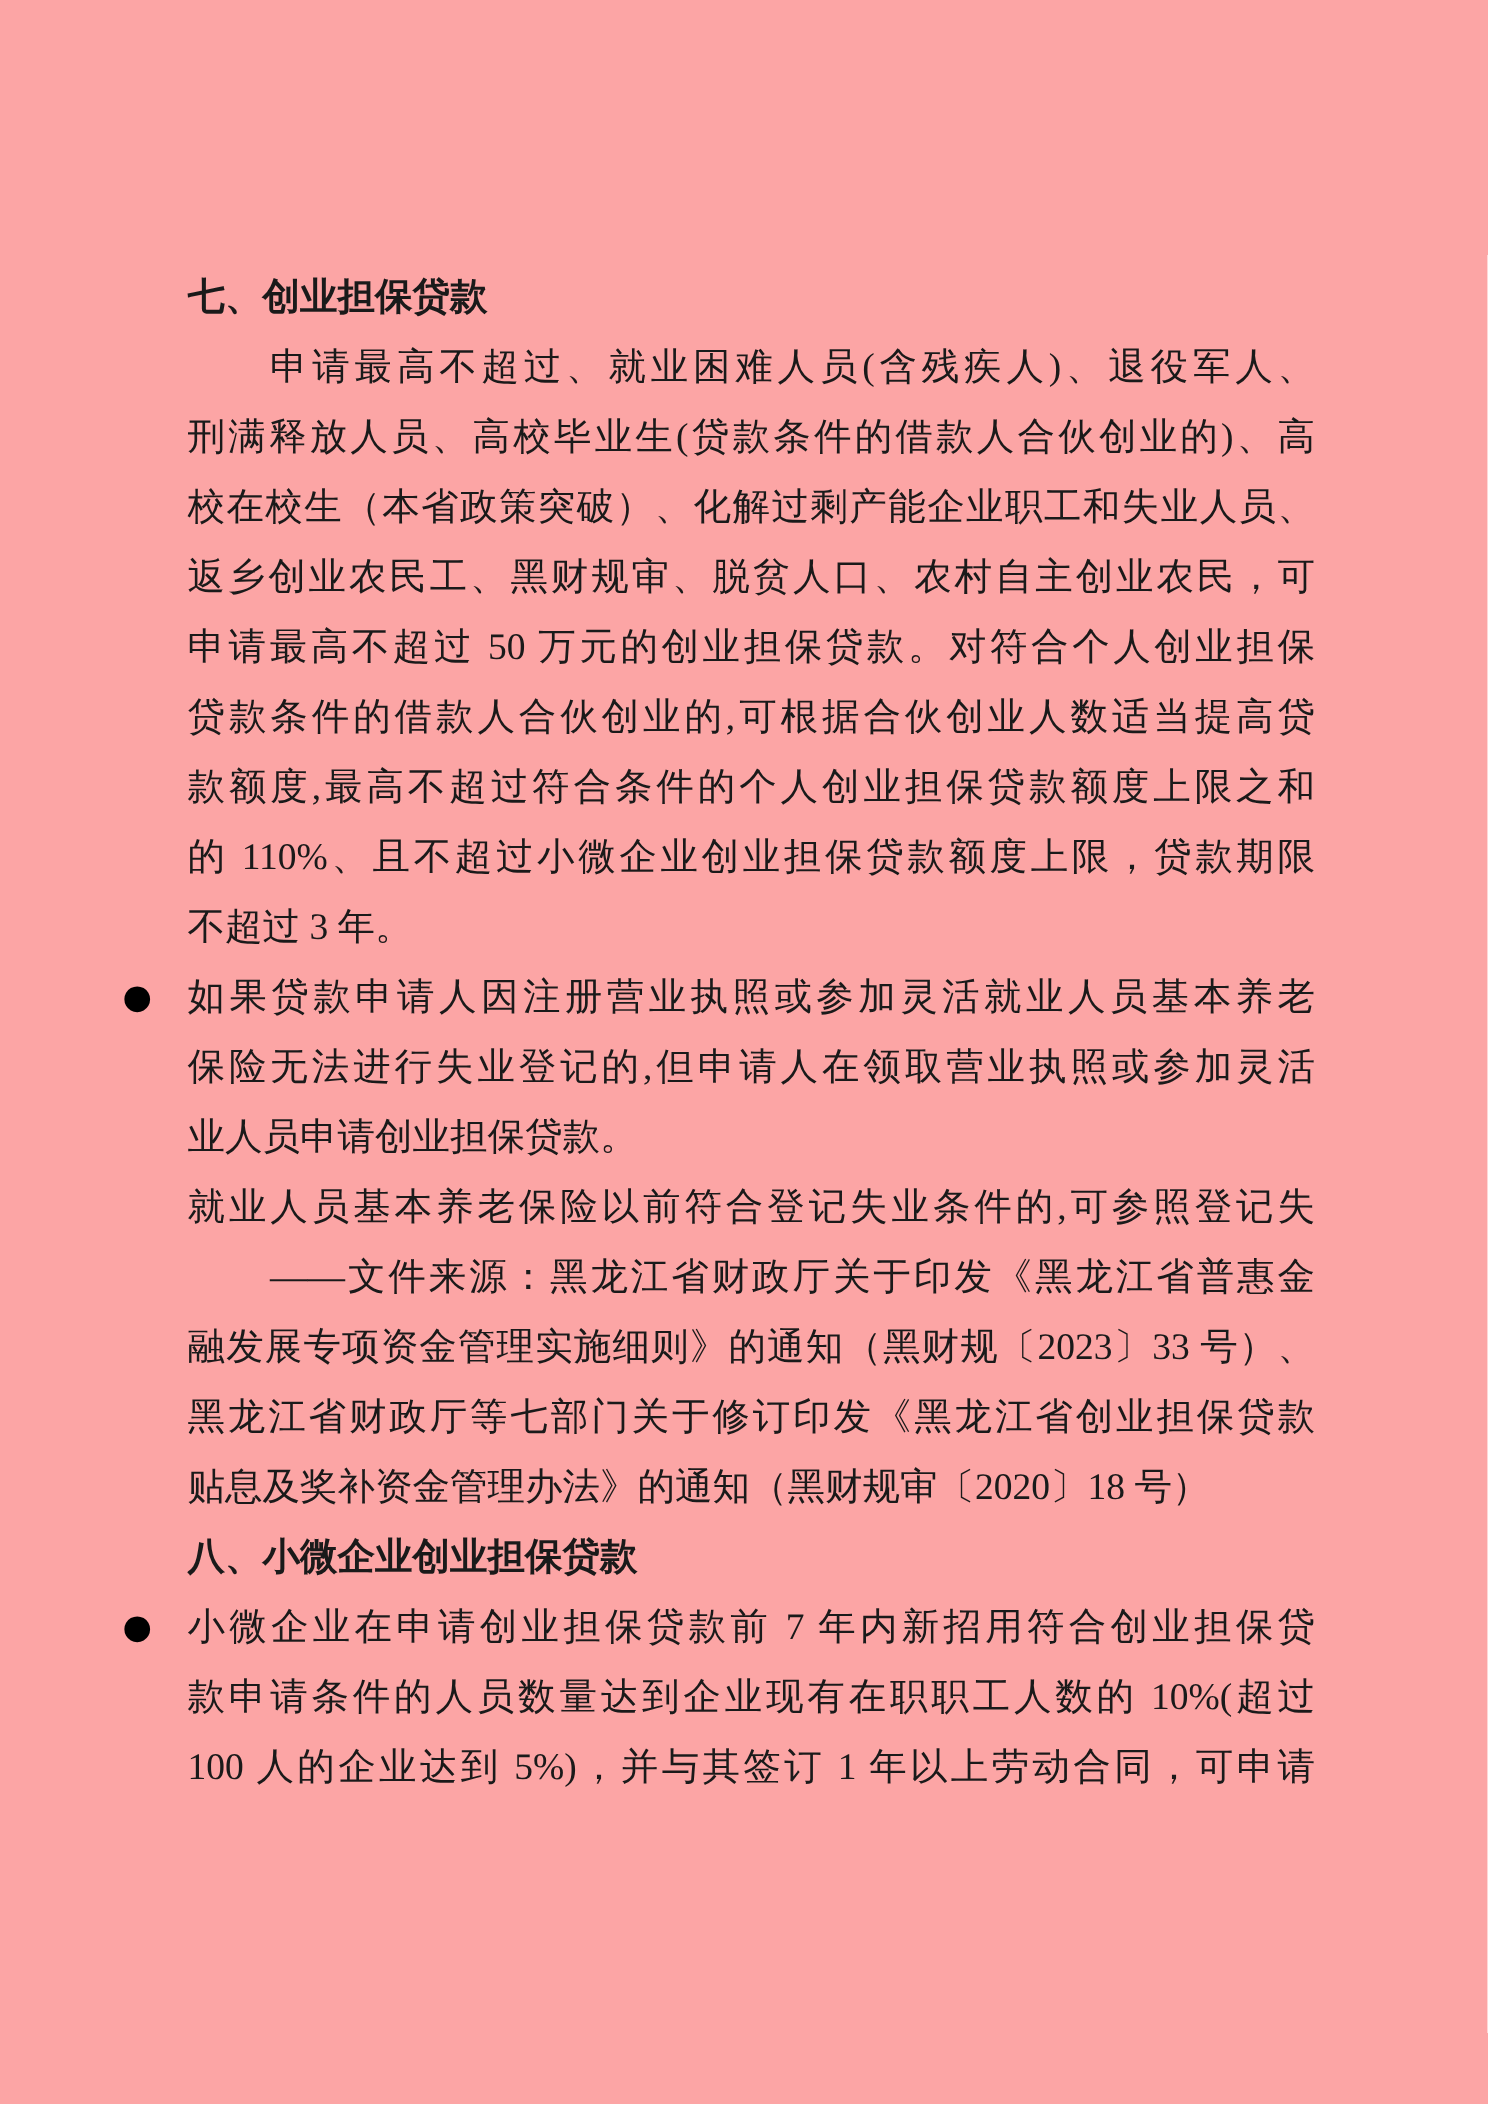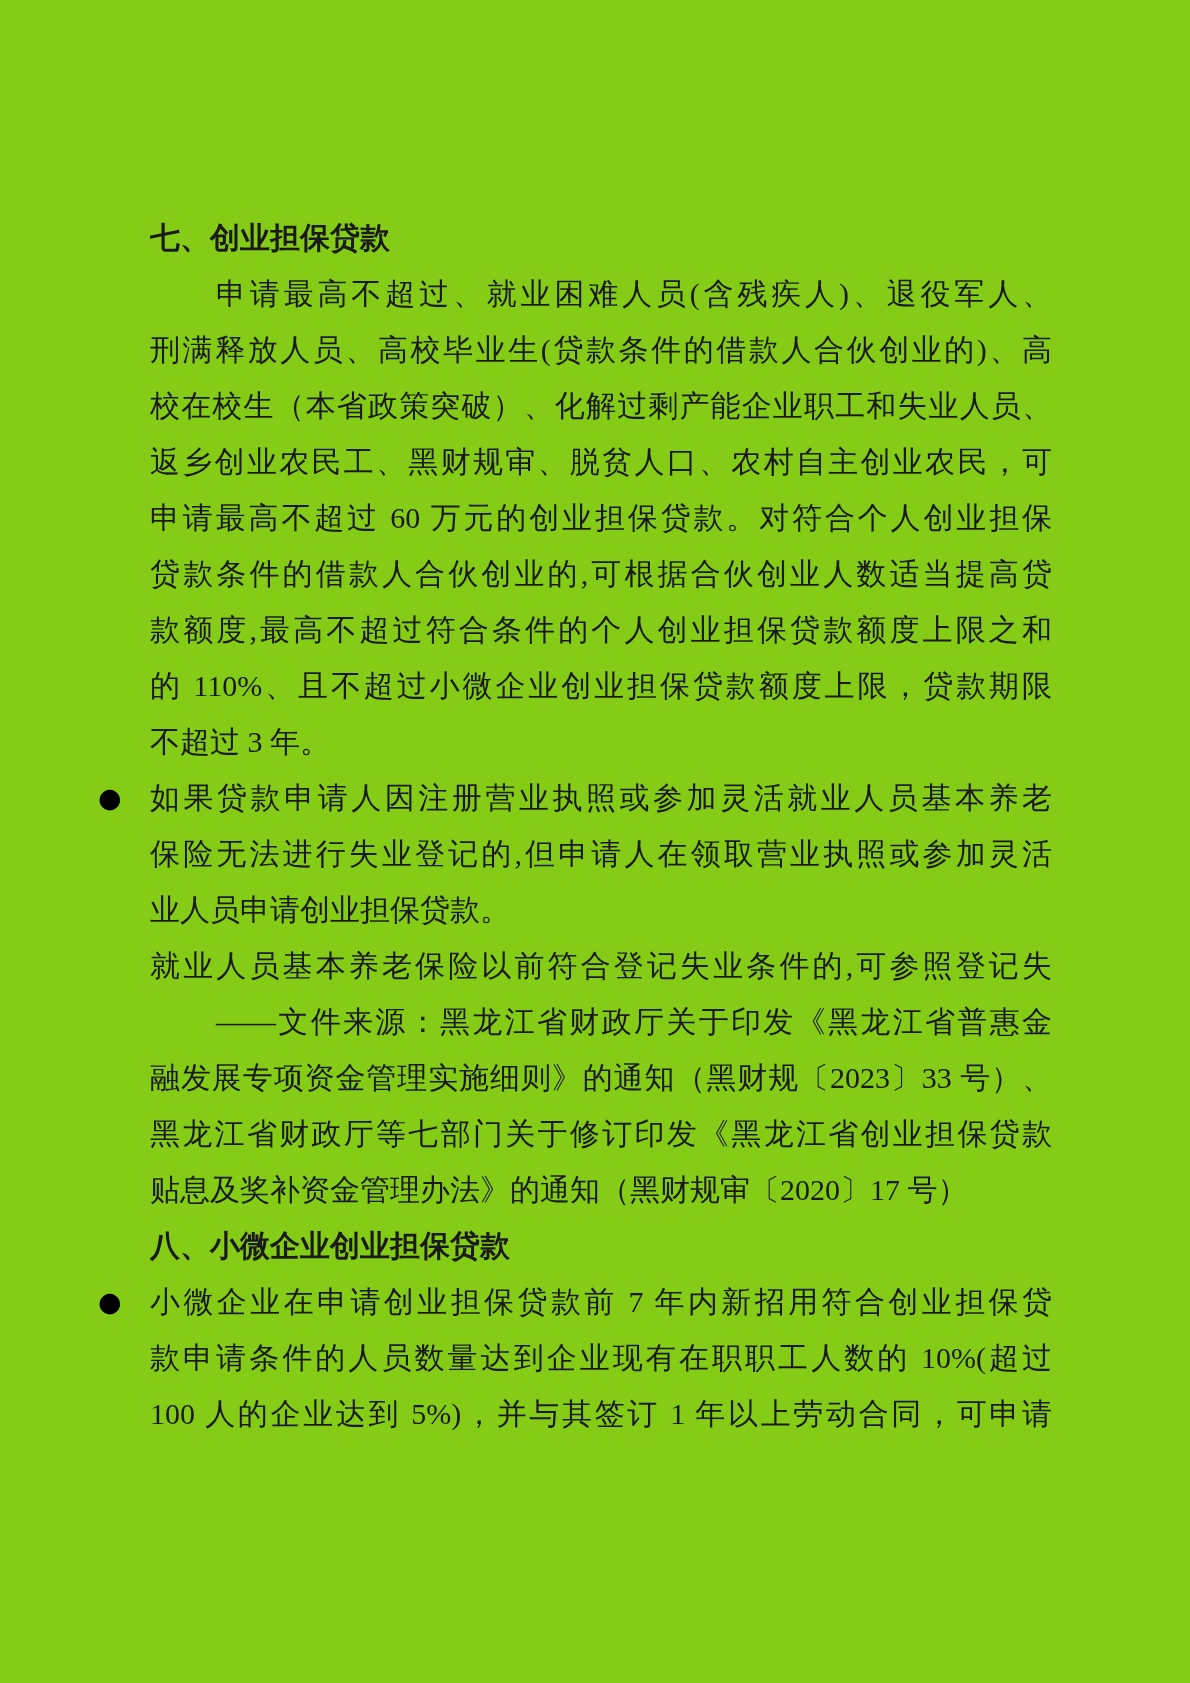--- a/index.html
+++ b/index.html
@@ -51,48 +51,48 @@
     line-height: 56px;
     font-size: 27px;
     color: #000000;
     font-family: "DejaVu Sans", sans-serif;
     text-align: left;
   }
 </style>
 </head>
 <body>
 
-<div class="page" style="background: #84cc16;">
+<div class="page" style="background: #fca5a5;">
   <div class="content">
       <div class="block heading">
         <div class="line" style="color: rgb(26, 26, 26);">七、创业担保贷款</div>
       </div>
       <div class="block paragraph">
         <div class="line just indent" style="color: rgb(26, 26, 26);">申请最高不超过、就业困难人员(含残疾人)、退役军人、</div>
         <div class="line just" style="color: rgb(26, 26, 26);">刑满释放人员、高校毕业生(贷款条件的借款人合伙创业的)、高</div>
         <div class="line just" style="color: rgb(26, 26, 26);">校在校生（本省政策突破）、化解过剩产能企业职工和失业人员、</div>
         <div class="line just" style="color: rgb(26, 26, 26);">返乡创业农民工、黑财规审、脱贫人口、农村自主创业农民，可</div>
-        <div class="line just" style="color: rgb(26, 26, 26);">申请最高不超过 60 万元的创业担保贷款。对符合个人创业担保</div>
+        <div class="line just" style="color: rgb(26, 26, 26);">申请最高不超过 50 万元的创业担保贷款。对符合个人创业担保</div>
         <div class="line just" style="color: rgb(26, 26, 26);">贷款条件的借款人合伙创业的,可根据合伙创业人数适当提高贷</div>
         <div class="line just" style="color: rgb(26, 26, 26);">款额度,最高不超过符合条件的个人创业担保贷款额度上限之和</div>
         <div class="line just" style="color: rgb(26, 26, 26);">的 110%、且不超过小微企业创业担保贷款额度上限，贷款期限</div>
         <div class="line" style="color: rgb(26, 26, 26);">不超过 3 年。</div>
       </div>
       <div class="block bullet">
         <span class="bullet-marker">●</span>
         <div class="line just" style="color: rgb(26, 26, 26); font-family: Liberation Serif, serif;">如果贷款申请人因注册营业执照或参加灵活就业人员基本养老</div>
         <div class="line just" style="color: rgb(26, 26, 26);">保险无法进行失业登记的,但申请人在领取营业执照或参加灵活</div>
         <div class="line" style="color: rgb(26, 26, 26);">业人员申请创业担保贷款。</div>
         <div class="line just" style="color: rgb(26, 26, 26);">就业人员基本养老保险以前符合登记失业条件的,可参照登记失</div>
       </div>
       <div class="block paragraph">
         <div class="line just indent" style="color: rgb(26, 26, 26);">——文件来源：黑龙江省财政厅关于印发《黑龙江省普惠金</div>
         <div class="line just" style="color: rgb(26, 26, 26);">融发展专项资金管理实施细则》的通知（黑财规〔2023〕33 号）、</div>
         <div class="line just" style="color: rgb(26, 26, 26);">黑龙江省财政厅等七部门关于修订印发《黑龙江省创业担保贷款</div>
-        <div class="line" style="color: rgb(26, 26, 26);">贴息及奖补资金管理办法》的通知（黑财规审〔2020〕17 号）</div>
+        <div class="line" style="color: rgb(26, 26, 26);">贴息及奖补资金管理办法》的通知（黑财规审〔2020〕18 号）</div>
       </div>
       <div class="block heading">
         <div class="line" style="color: rgb(26, 26, 26);">八、小微企业创业担保贷款</div>
       </div>
       <div class="block bullet">
         <span class="bullet-marker">●</span>
         <div class="line just" style="color: rgb(26, 26, 26);">小微企业在申请创业担保贷款前 7 年内新招用符合创业担保贷</div>
         <div class="line just" style="color: rgb(26, 26, 26);">款申请条件的人员数量达到企业现有在职职工人数的 10%(超过</div>
         <div class="line just" style="color: rgb(26, 26, 26);">100 人的企业达到 5%)，并与其签订 1 年以上劳动合同，可申请</div>
       </div>

